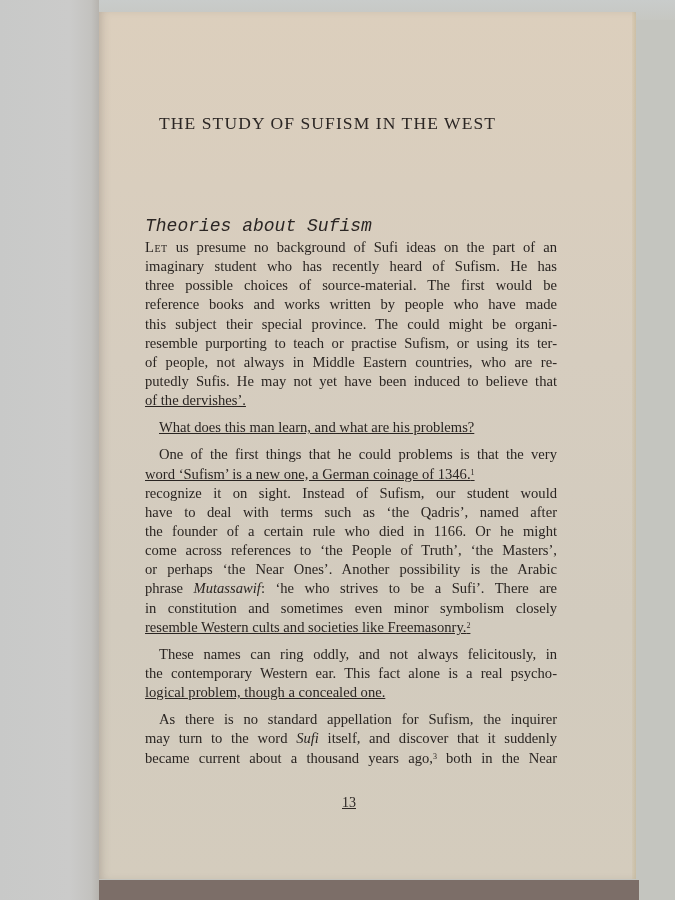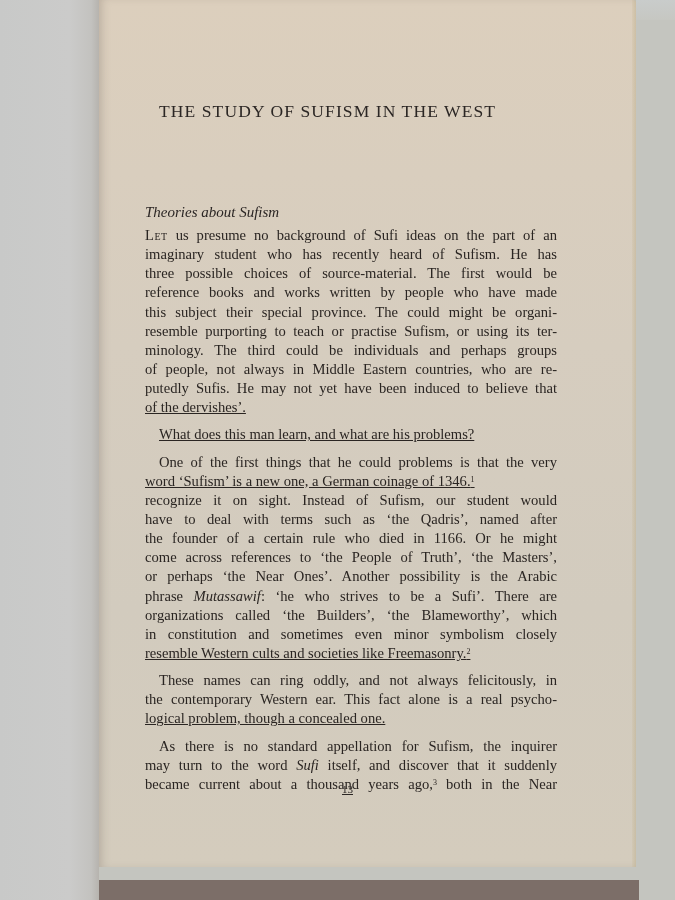--- a/index.html
+++ b/index.html
@@ -26,21 +26,21 @@
     background: linear-gradient(to right, #c8c9c8 0%, #cbcbca 70%, #c3c2bf 92%, #b6b3ae 100%);
   }
   .bottom-shadow {
     position: absolute;
     left: 99px; top: 880px;
     width: 540px; height: 20px;
     background: #7c6e68;
   }
   .right-page {
     position: absolute;
-    left: 99px; top: 0;
+    left: 99px; top: 12px;
     width: 537px; height: 867px;
     background: linear-gradient(to bottom, #dccfbd 0%, #d6cdbf 40%, #d2cbbe 70%, #d4ccbd 100%);
     box-shadow: inset 6px 0 10px -4px rgba(120,110,100,0.35);
     border-radius: 0 3px 0 0;
   }
   .right-page::after {
     content: "";
     position: absolute;
     right: 0; top: 0; width: 4px; height: 100%;
     background: linear-gradient(to right, rgba(200,185,150,0.2), rgba(190,175,140,0.5));
@@ -60,22 +60,23 @@
     font-size: 17.5px;
     letter-spacing: 1.1px;
     white-space: nowrap;
     color: #2b2624;
   }
   .section-heading {
     position: absolute;
     left: 0;
     top: 204px;
     font-style: italic;
-    font-size: 15px;
+    font-size: 18px;
     color: #2b2624;
+    font-family: Liberation Mono, monospace;
   }
   .body-text {
     position: absolute;
     left: 0;
     top: 226px;
     width: 412px;
     font-size: 14.6px;
     line-height: 19.15px;
     text-align: justify;
   }
@@ -101,21 +102,21 @@
   sup {
     font-size: 8px;
     vertical-align: top;
     position: relative;
     top: -2px;
   }
   .folio {
     position: absolute;
     left: 197px;
     top: 783px;
-    font-size: 11px;
+    font-size: 14px;
     color: #2b2624;
     text-decoration: underline;
   }
 </style>
 </head>
 <body>
 
 <div class="top-bg"></div>
 <div class="left-page"></div>
 <div class="bottom-shadow"></div>
@@ -127,37 +128,35 @@
     <div class="section-heading">Theories about Sufism</div>
 
     <div class="body-text">
 
       <span class="line"><span class="smallcaps">Let</span><span> us presume no background of Sufi ideas on the part of an</span></span>
       <span class="line">imaginary student who has recently heard of Sufism. He has</span>
       <span class="line">three possible choices of source-material. The first would be</span>
       <span class="line">reference books and works written by people who have made</span>
       <span class="line">this subject their special province. The could might be organi-</span>
       <span class="line">resemble purporting to teach or practise Sufism, or using its ter-</span>
-      <span class="line">minology. The third could be individuals and perhaps groups</span>
       <span class="line">of people, not always in Middle Eastern countries, who are re-</span>
       <span class="line">putedly Sufis. He may not yet have been induced to believe that</span>
       <span class="line last">of the dervishes’.</span>
 
       <span class="line indent last">What does this man learn, and what are his problems?</span>
 
       <span class="line indent">One of the first things that he could problems is that the very</span>
       <span class="line last"><span>word ‘Sufism’ is a new one, a German coinage of 1346.</span><sup>1</sup></span>
 
       <span class="line">recognize it on sight. Instead of Sufism, our student would</span>
       <span class="line">have to deal with terms such as ‘the Qadris’, named after</span>
       <span class="line">the founder of a certain rule who died in 1166. Or he might</span>
       <span class="line">come across references to ‘the People of Truth’, ‘the Masters’,</span>
       <span class="line">or perhaps ‘the Near Ones’. Another possibility is the Arabic</span>
       <span class="line"><span>phrase </span><i>Mutassawif</i><span>: ‘he who strives to be a Sufi’. There are</span></span>
-      <span class="line">organizations called ‘the Builders’, ‘the Blameworthy’, which</span>
       <span class="line">in constitution and sometimes even minor symbolism closely</span>
       <span class="line last"><span>resemble Western cults and societies like Freemasonry.</span><sup>2</sup></span>
 
       <span class="line indent">These names can ring oddly, and not always felicitously, in</span>
       <span class="line">the contemporary Western ear. This fact alone is a real psycho-</span>
       <span class="line last">logical problem, though a concealed one.</span>
 
       <span class="line indent">As there is no standard appellation for Sufism, the inquirer</span>
       <span class="line"><span>may turn to the word </span><i>Sufi</i><span> itself, and discover that it suddenly</span></span>
       <span class="line"><span>became current about a thousand years ago,</span><sup>3</sup><span> both in the Near</span></span>

